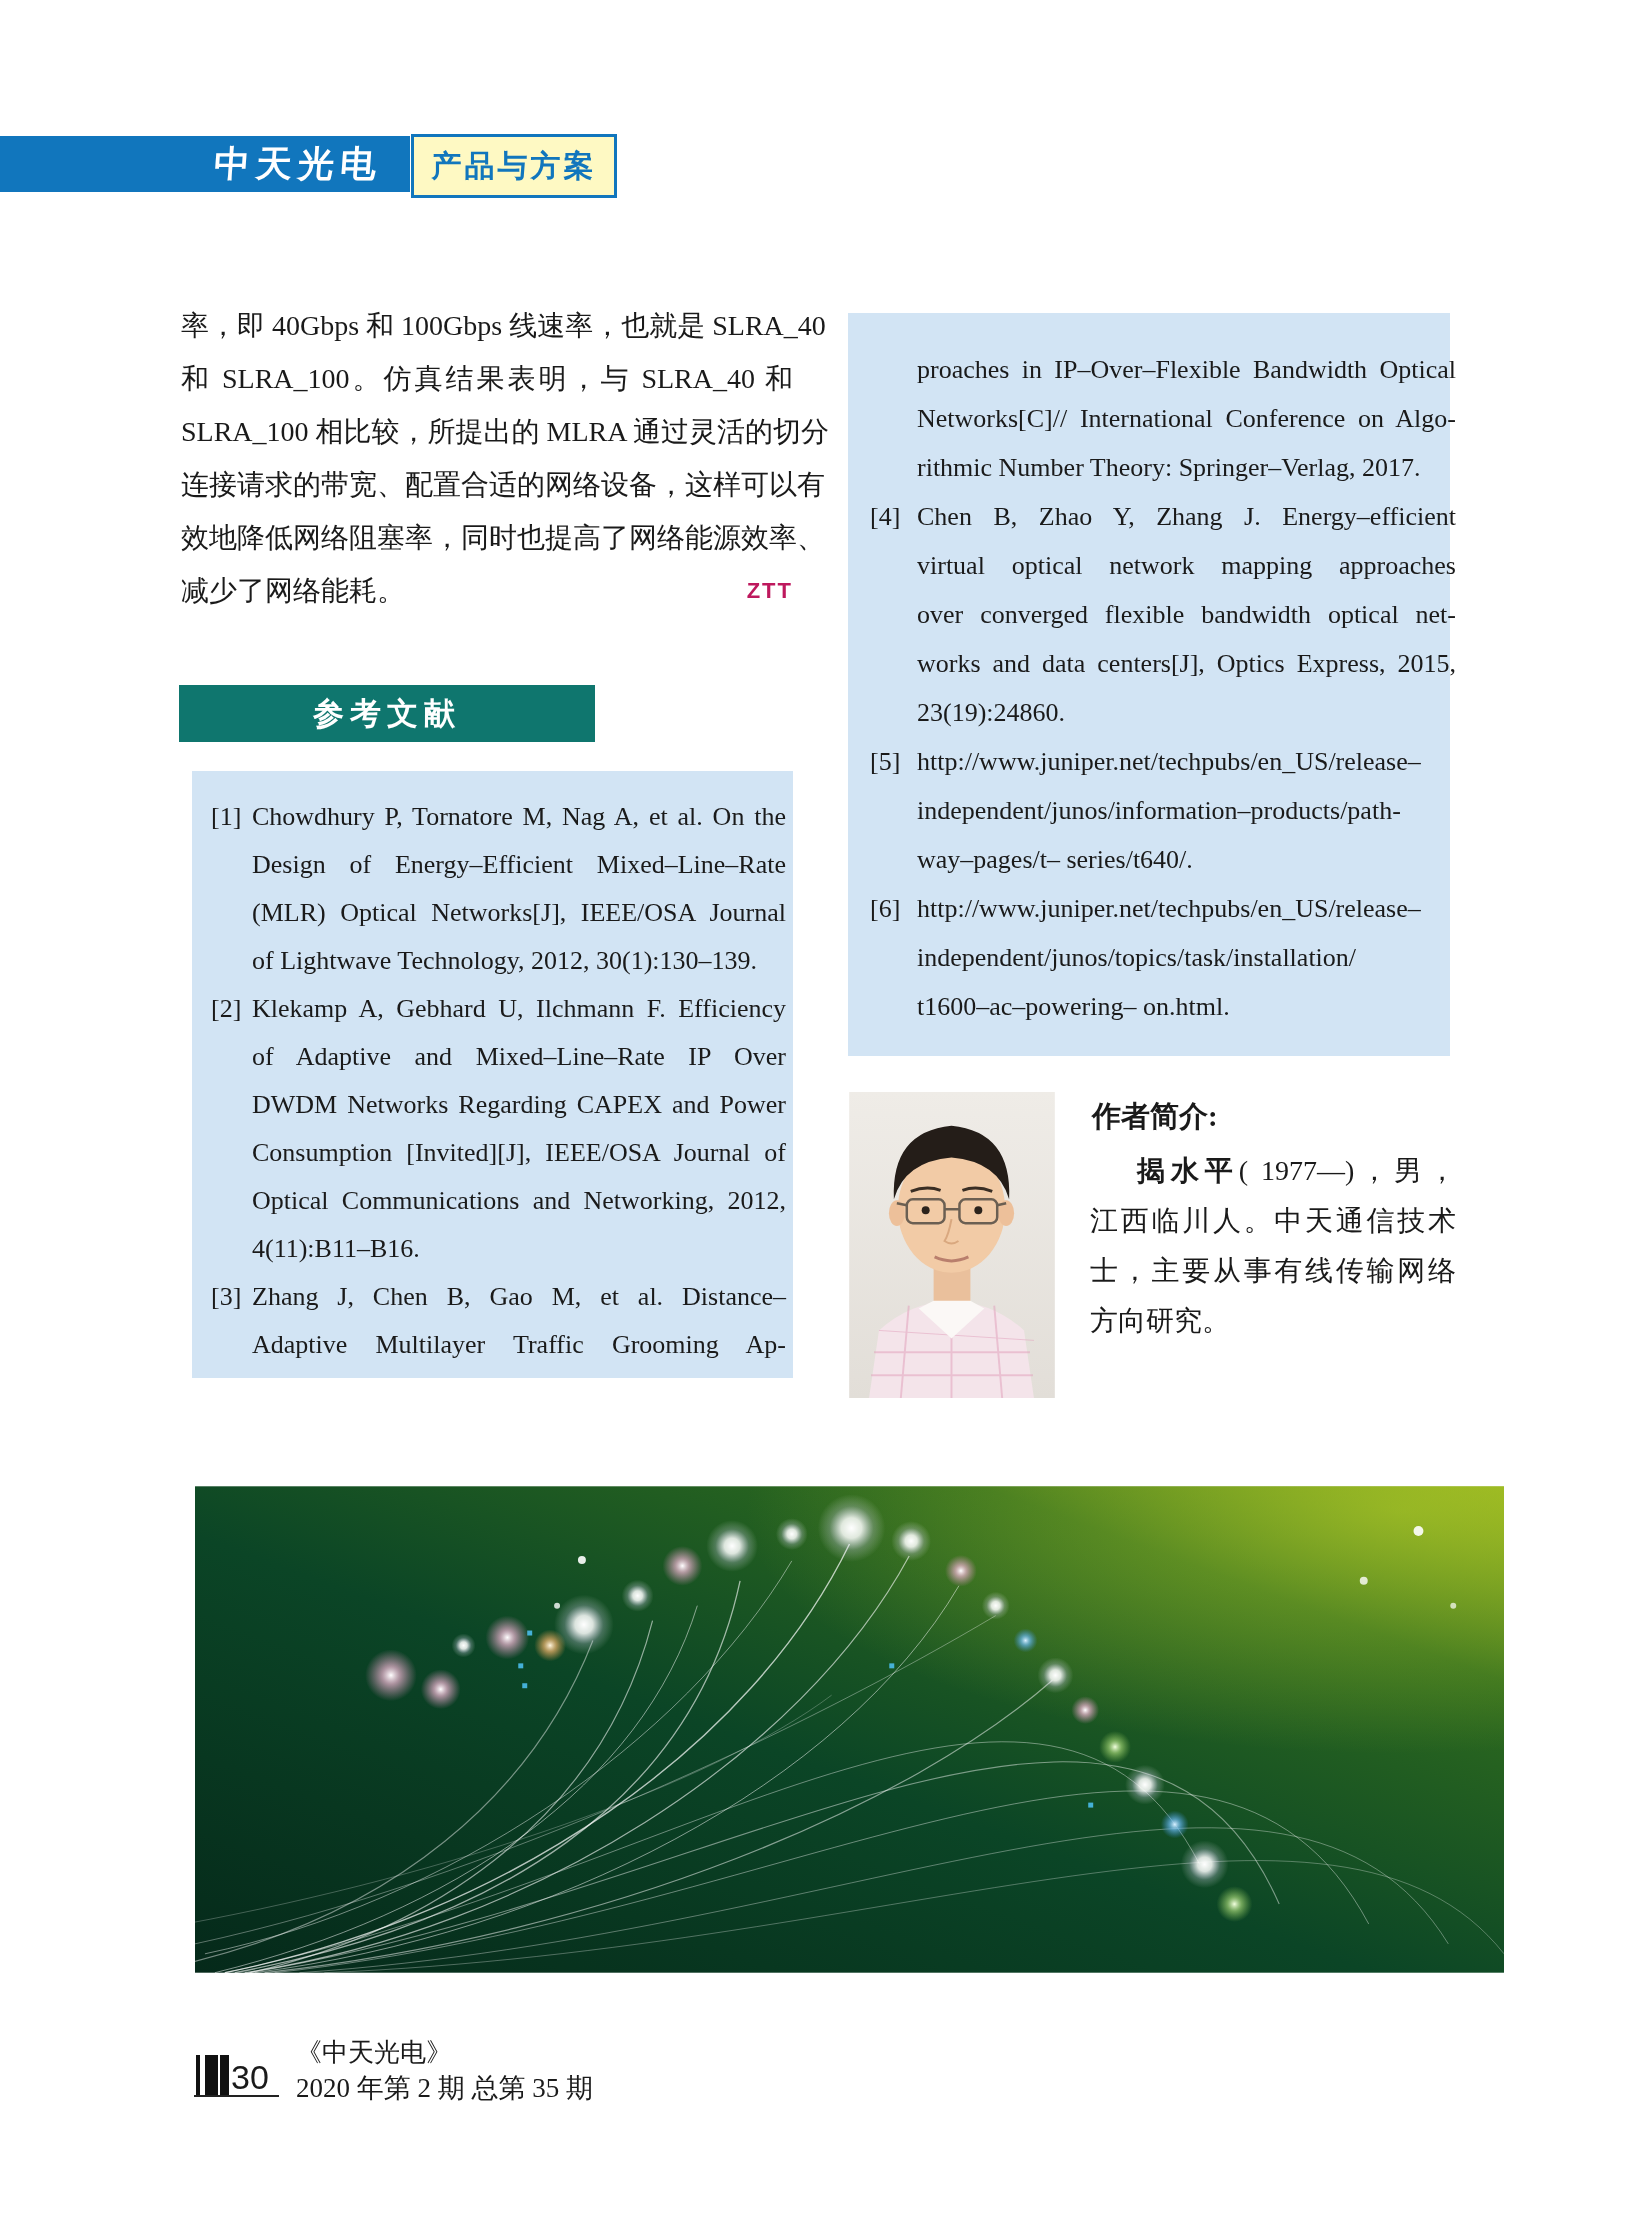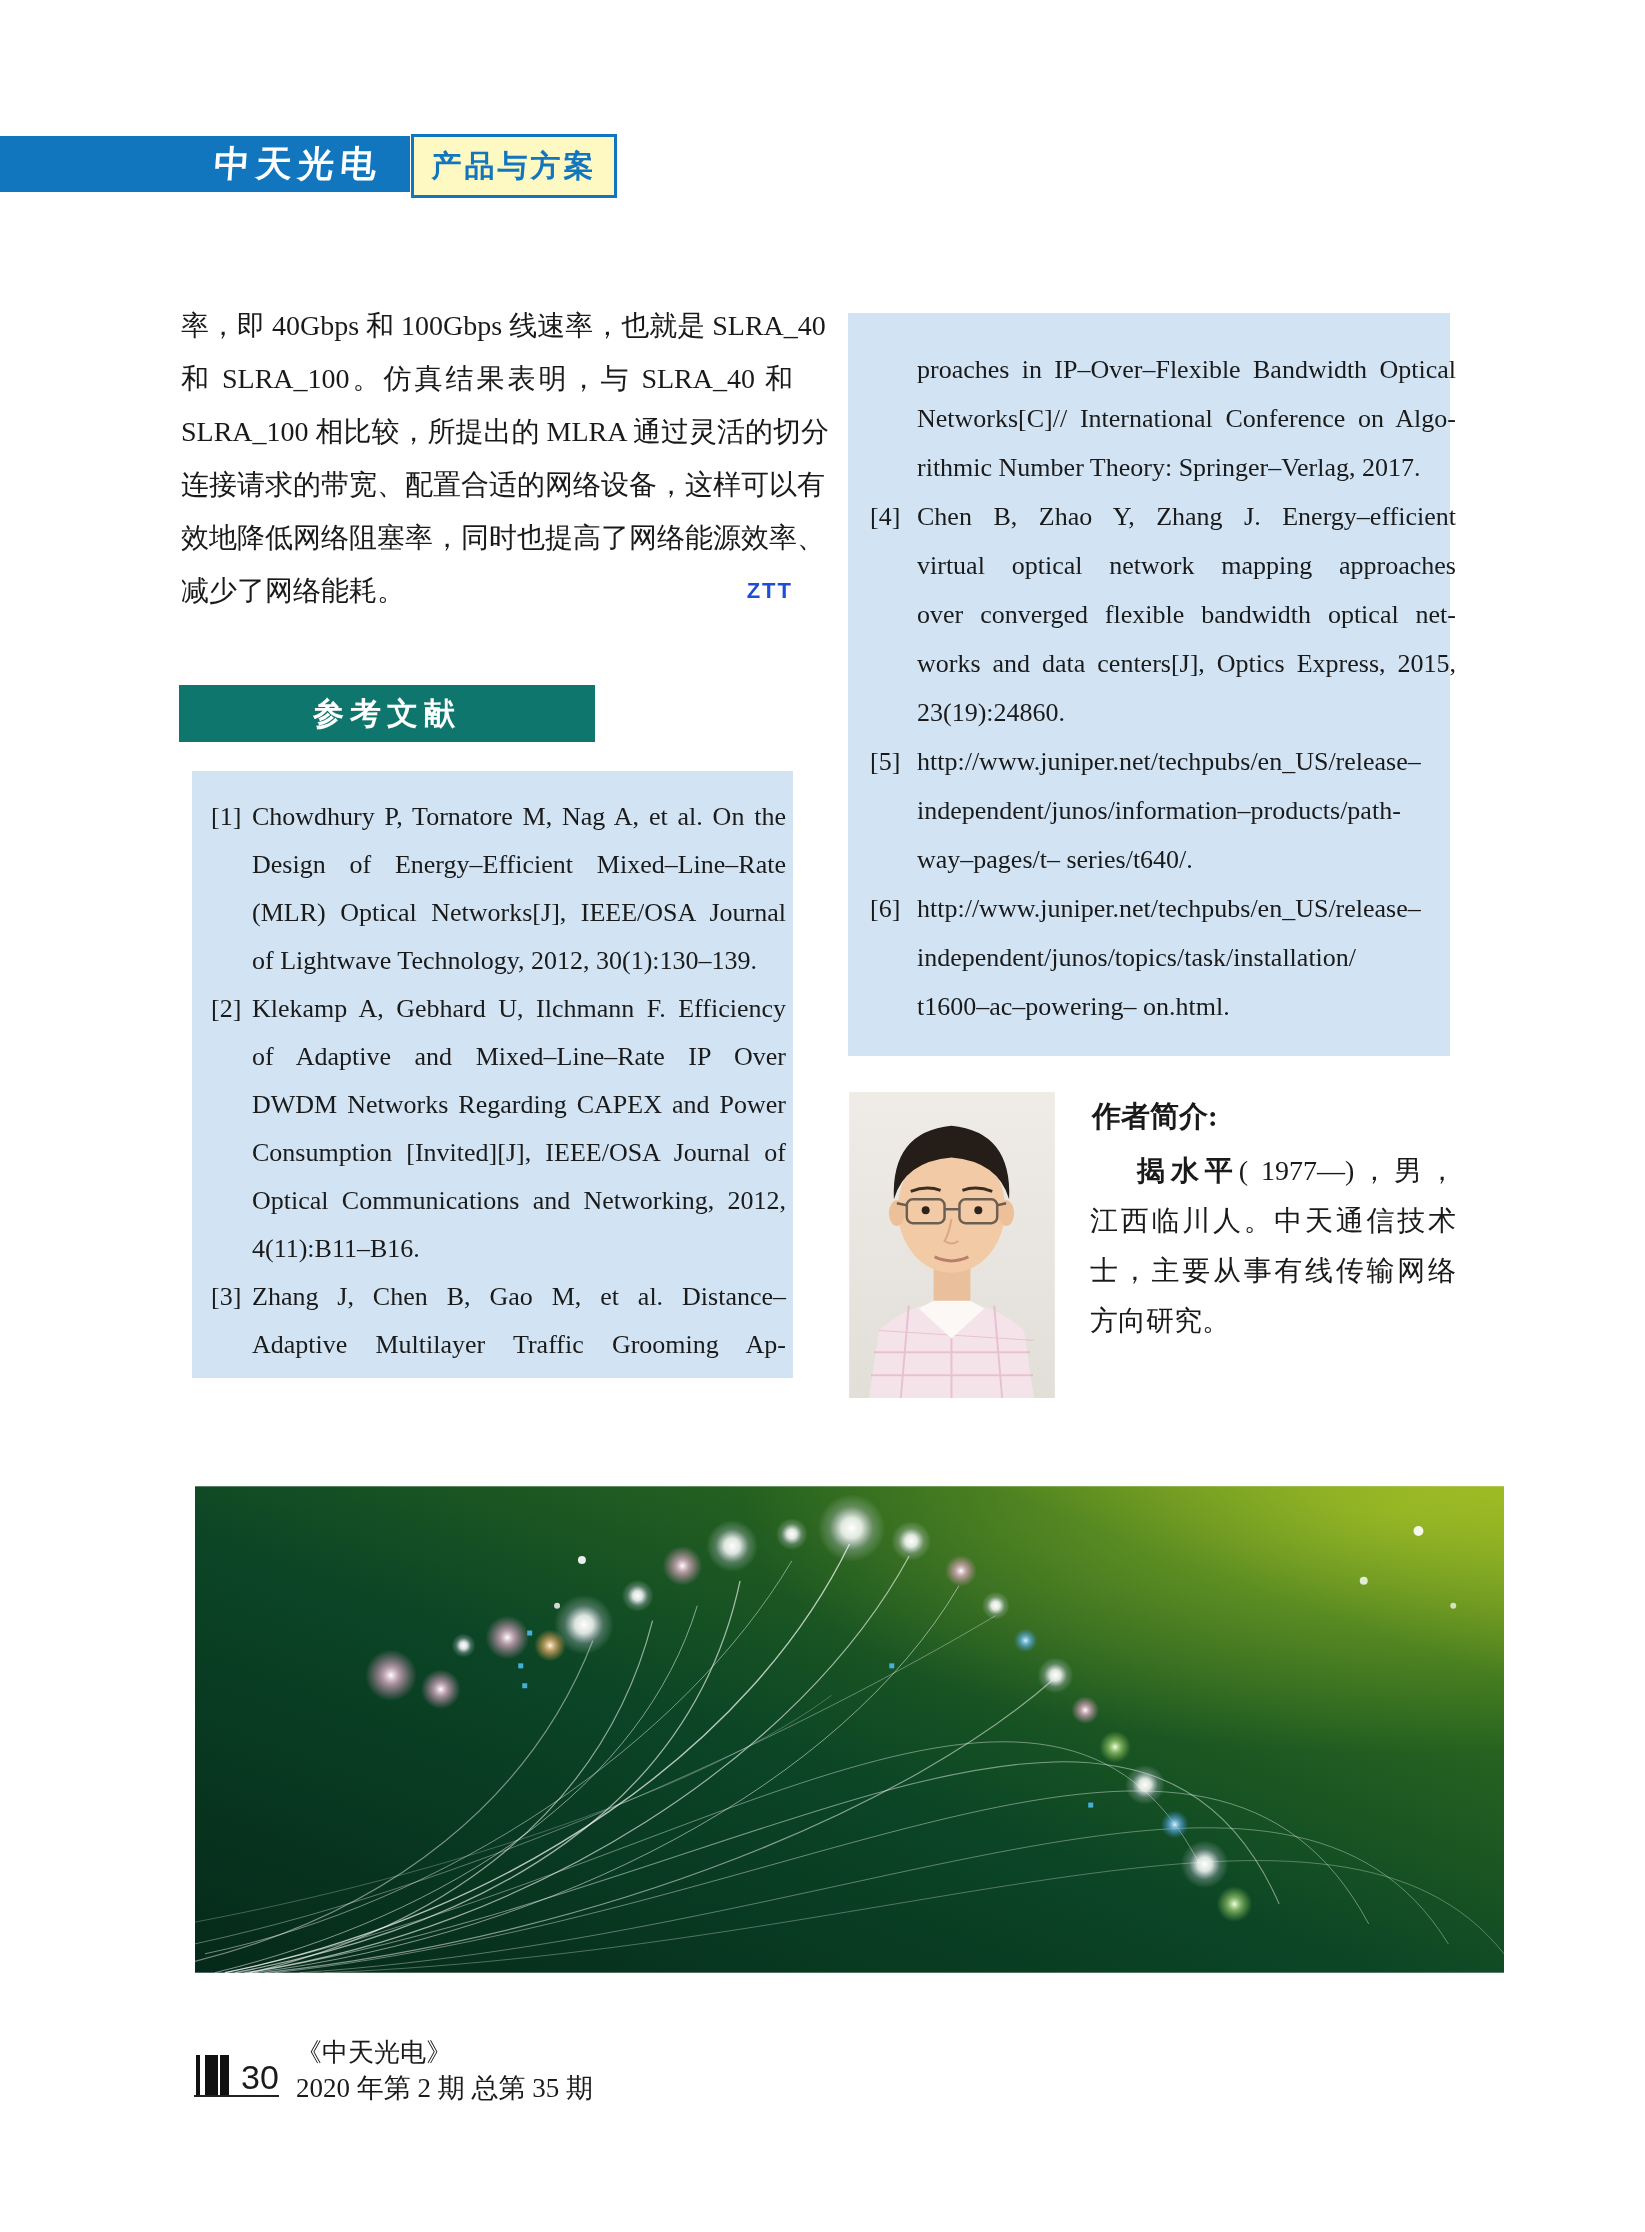--- a/index.html
+++ b/index.html
@@ -13,21 +13,21 @@
   .hdr-logo{color:#ffffff;font-family:"Liberation Sans","DejaVu Sans",sans-serif;
     font-weight:bold;font-size:36px;letter-spacing:6px;transform:skewX(-4deg);}
   .hdr-box{position:absolute;left:411px;top:134px;width:206px;height:64px;background:#fef9c3;
     border:3px solid #1176bd;box-sizing:border-box;display:flex;align-items:center;justify-content:center;}
   .hdr-box span{color:#1176bd;font-family:"Liberation Sans","DejaVu Sans",sans-serif;
     font-size:30px;font-weight:bold;letter-spacing:3px;}
   
   .intro{position:absolute;left:181px;top:299px;width:612px;font-size:28px;}
   .para-line{height:53px;line-height:53px;text-align:justify;text-align-last:justify;white-space:nowrap;}
   .para-last{height:53px;line-height:53px;display:flex;justify-content:space-between;align-items:flex-end;}
-  .ztt-logo{color:#1d4ed8;font-family:"Liberation Sans","DejaVu Sans",sans-serif;
+  .ztt-logo{color:#be185d;font-family:"Liberation Sans","DejaVu Sans",sans-serif;
     font-weight:bold;font-size:22px;letter-spacing:2px;}
   
   .ref-title{position:absolute;left:179px;top:685px;width:416px;height:57px;background:#0f766e;
     display:flex;align-items:center;justify-content:center;}
   .ref-title span{color:#ffffff;font-size:31px;font-weight:bold;letter-spacing:6px;}
   
   .refbox{position:absolute;background:#d2e4f4;box-sizing:border-box;font-size:26px;}
   .refbox-left{left:192px;top:771px;width:601px;height:607px;padding:22px 7px 0 0;}
   .refbox-right{left:848px;top:313px;width:602px;height:743px;padding:32px 10px 0 16px;}
   .ref-item{position:relative;}
@@ -45,21 +45,21 @@
   .bio{position:absolute;left:1090px;top:1146px;width:366px;font-size:28px;}
   .bio-first{line-height:50px;text-align:justify;text-align-last:justify;padding-left:47px;}
   .bio .ref-line{line-height:50px;}
   
   .fiber-img{position:absolute;left:195px;top:1486px;width:1309px;height:487px;}
   
   .footer-bars{position:absolute;left:196px;top:2055px;width:40px;height:41px;}
   .fbar{position:absolute;top:0;height:41px;background:#111;}
   .fbar1{left:0;width:4px;} .fbar2{left:9px;width:13px;} .fbar3{left:24px;width:9px;}
   .footer-rule{position:absolute;left:194px;top:2095px;width:85px;height:2px;background:#222;}
-  .footer-pagenum{position:absolute;left:241px;top:2058px;font-family:"Liberation Sans","DejaVu Sans",sans-serif;
+  .footer-pagenum{position:absolute;left:231px;top:2058px;font-family:"Liberation Sans","DejaVu Sans",sans-serif;
     font-size:34px;line-height:38px;}
   .footer-journal{position:absolute;left:296px;top:2038px;font-size:26px;line-height:30px;}
   .footer-issue{position:absolute;left:296px;top:2072px;font-size:27px;line-height:32px;}
 </style>
 </head>
 <body>
 
 <div class="page">
 
   <div class="hdr-band">

